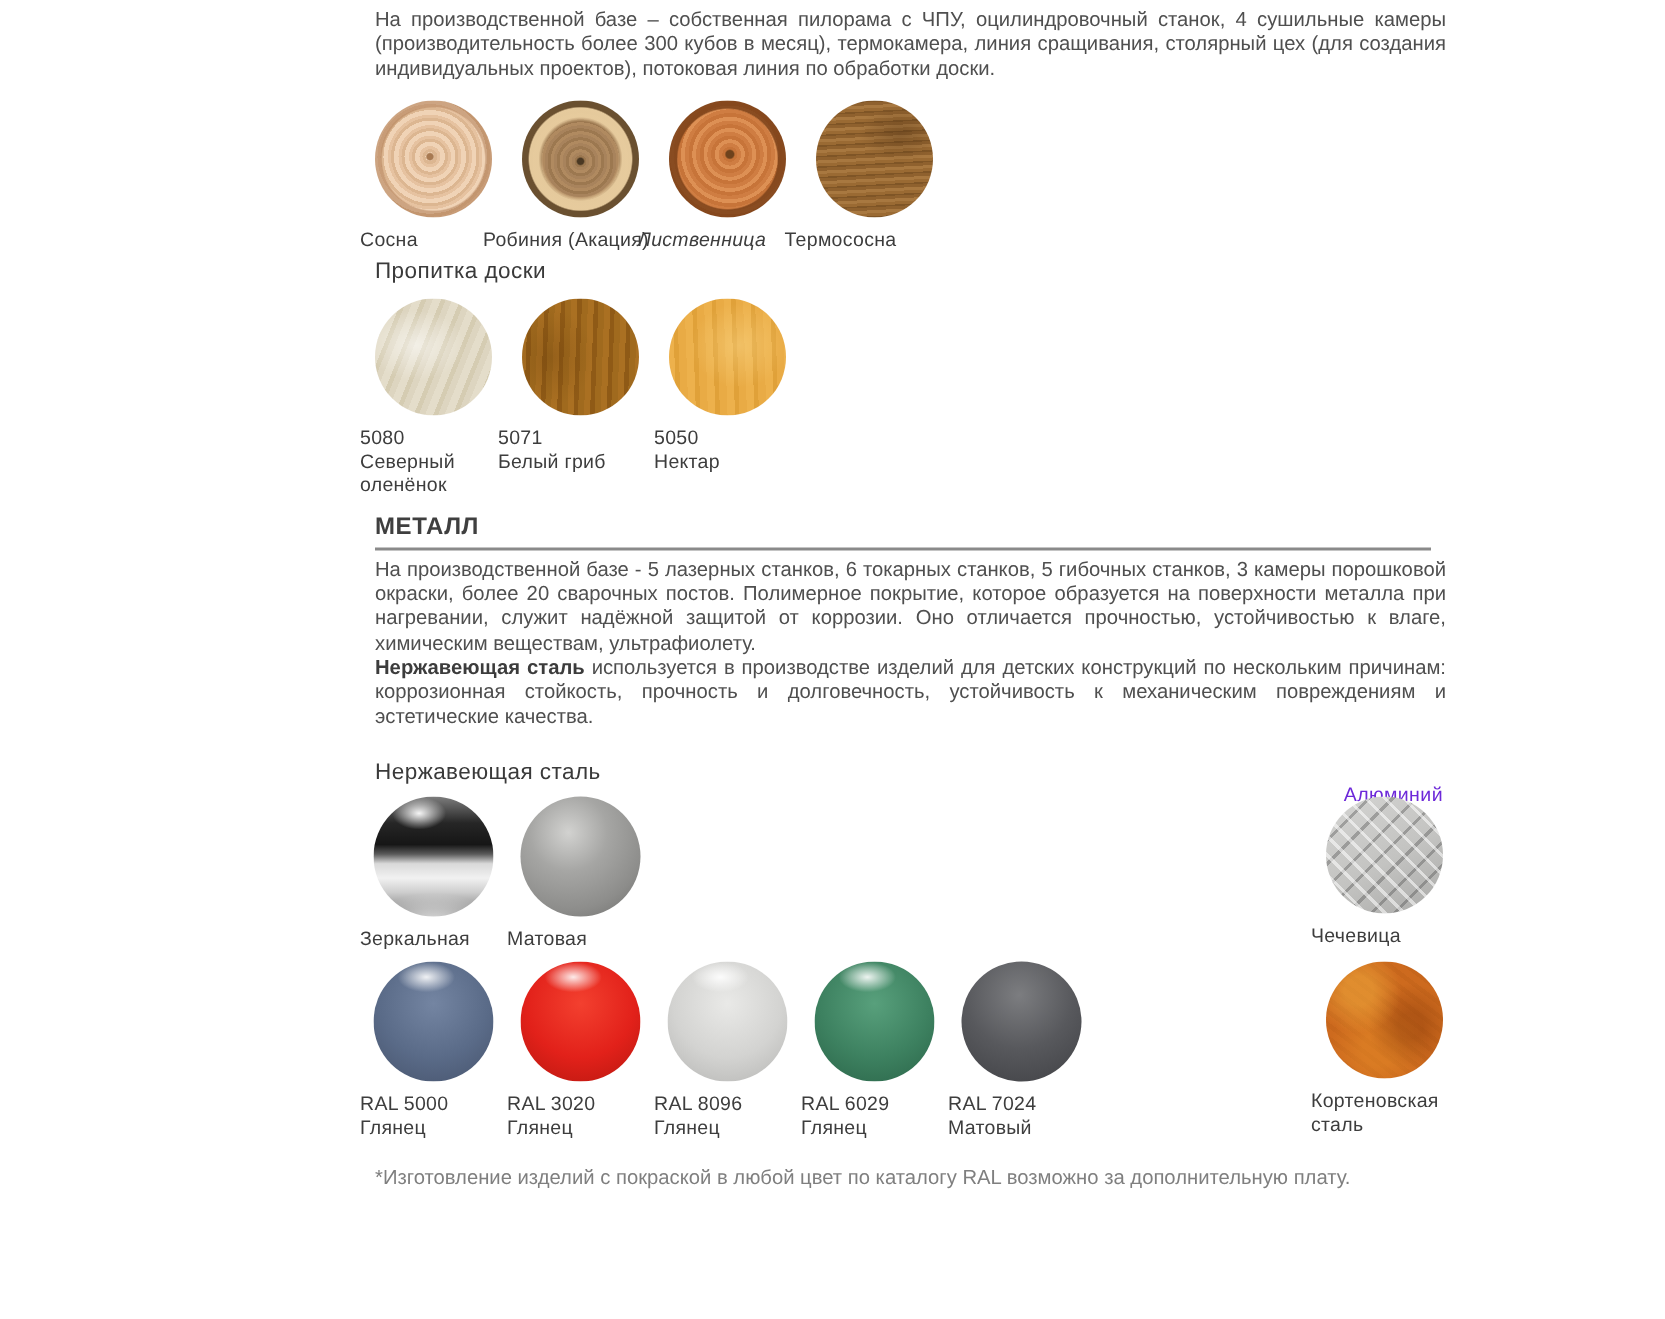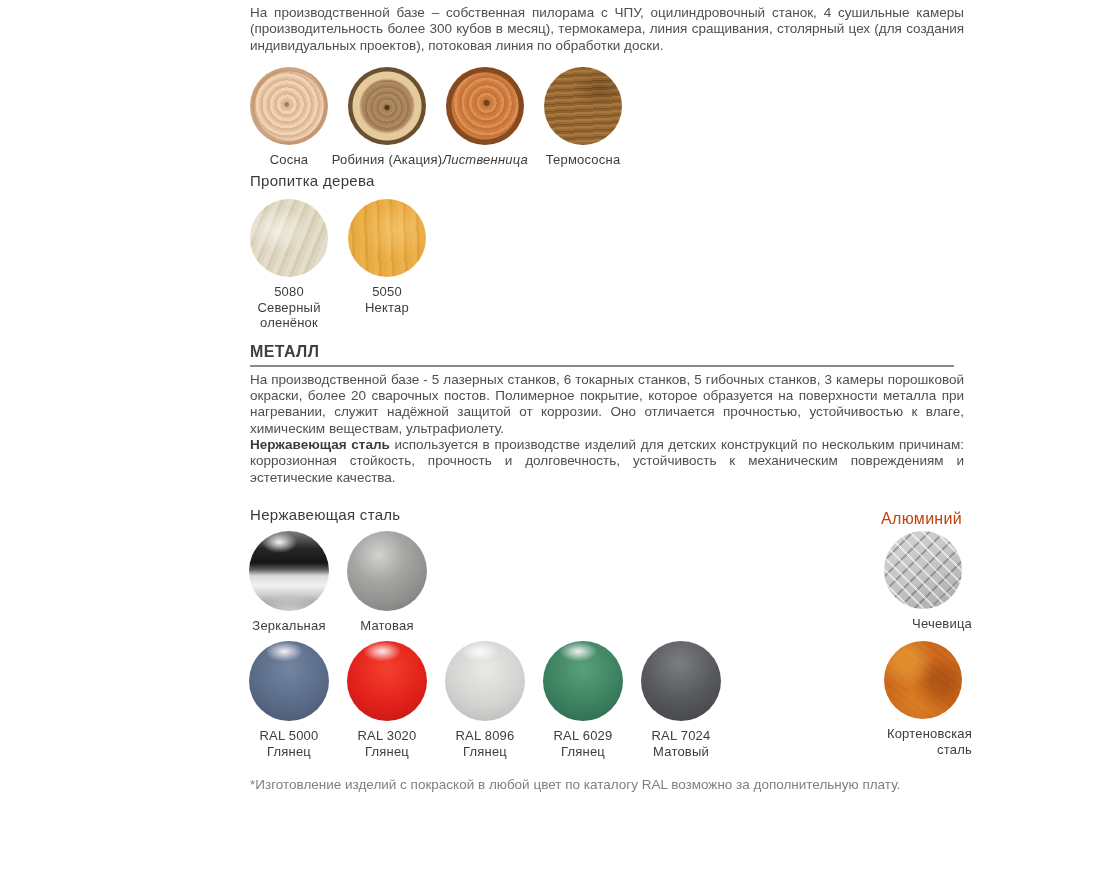--- a/index.html
+++ b/index.html
@@ -5,32 +5,32 @@
   html,body{margin:0;padding:0;background:#ffffff;}
   body{width:1110px;height:879px;overflow:hidden;font-family:"Liberation Sans","DejaVu Sans",sans-serif;}
   .page{position:relative;width:1110px;height:879px;padding-left:240px;box-sizing:border-box;}
   .sec-title{margin:13px 0 0 10px;width:704px;font-size:16px;font-weight:bold;color:#3f3f3f;
     letter-spacing:.4px;line-height:18px;padding-bottom:4px;border-bottom:2px solid #8a8a8a;}
   .body-text{margin:5px 0 0 10px;width:714px;font-size:13.5px;line-height:16.3px;color:#4f4f4f;
     text-align:justify;}
   .body-text p{margin:0;}
   .body-text b{color:#3c3c3c;}
   .swatch-row{display:flex;margin-top:13px;width:724px;position:relative;}
-  .cell{flex:0 0 98px;width:98px;text-align:center;}
+  .cell{flex:0 0 98px;width:98px;text-align:left;}
   .circle{width:78px;height:78px;border-radius:50%;margin:0 auto;background:#ccc;}
   .sphere{width:80px;height:80px;border-radius:50%;margin:0 auto;background:#ccc;}
   .lbl{margin-top:7px;font-size:13px;line-height:15.5px;color:#3d3d3d;letter-spacing:.2px;}
   .ln{display:block;}
   .sub-title{margin:5px 0 0 10px;font-size:15px;font-weight:normal;color:#3a3a3a;letter-spacing:.3px;line-height:17px;}
   .sub-title.mt12{margin-top:12px;}
   .dual-titles{position:relative;margin-top:20px;height:17px;width:724px;}
   .dual-titles .left-t{position:absolute;left:10px;top:0;font-size:15px;color:#3a3a3a;letter-spacing:.3px;}
-  .dual-titles .right-t{position:absolute;right:2px;top:4px;font-size:16px;color:#c2410c;letter-spacing:.3px;}
+  .dual-titles .right-t{position:absolute;right:2px;top:16px;font-size:13px;color:#6d28d9;letter-spacing:.3px;}
   .row-rel{margin-top:8px;}
-  .right-cell{position:absolute;right:-8px;top:0;width:98px;text-align:right;}
+  .right-cell{position:absolute;right:-8px;top:0;width:98px;text-align:left;}
   .footnote{margin:18px 0 0 10px;font-size:13.5px;color:#7f7f7f;}
   .mt12{margin-top:12px;}
 </style>
 </head>
 <body>
 
 <div class="page">
 
   <section>
     <div class="body-text">
@@ -57,29 +57,36 @@
           </div>
       </div>
       <div class="cell">
         <div class="circle" style="background: radial-gradient(60% 40% at 72% 28%, rgba(60, 35, 12, 0.3), rgba(0, 0, 0, 0) 60%), repeating-linear-gradient(177deg, rgb(154, 106, 51) 0px, rgb(154, 106, 51) 2px, rgb(127, 85, 38) 2px, rgb(127, 85, 38) 3px, rgb(143, 97, 46) 3px, rgb(143, 97, 46) 5px, rgb(168, 120, 64) 5px, rgb(168, 120, 64) 7px);"></div>
         <div class="lbl">
             <span class="ln" style="width:120px;margin-left:-11px;">Термососна</span>
           </div>
       </div>
     </div>
 
-    <h3 class="sub-title">Пропитка дерева</h3>
+    <h3 class="sub-title">Пропитка доски</h3>
 
     <div class="swatch-row" style="margin-top:10px;">
       <div class="cell">
         <div class="circle" style="background: radial-gradient(70% 50% at 35% 40%, rgba(255, 255, 255, 0.55), rgba(255, 255, 255, 0) 60%), repeating-linear-gradient(112deg, rgb(228, 221, 202) 0px, rgb(228, 221, 202) 5px, rgb(213, 204, 178) 5px, rgb(213, 204, 178) 8px, rgb(221, 213, 192) 8px, rgb(221, 213, 192) 12px);"></div>
         <div class="lbl">
           <span class="ln">5080</span>
           <span class="ln">Северный</span>
           <span class="ln">оленёнок</span>
+        </div>
+      </div>
+      <div class="cell">
+        <div class="circle" style="background: radial-gradient(60% 70% at 25% 50%, rgba(90, 50, 5, 0.25), rgba(0, 0, 0, 0) 60%), repeating-linear-gradient(92deg, rgb(170, 112, 34) 0px, rgb(170, 112, 34) 4px, rgb(143, 90, 22) 4px, rgb(143, 90, 22) 7px, rgb(160, 106, 30) 7px, rgb(160, 106, 30) 11px);"></div>
+        <div class="lbl">
+          <span class="ln" style="width:110px;margin-left:-6px;">5071</span>
+          <span class="ln" style="width:110px;margin-left:-6px;">Белый гриб</span>
         </div>
       </div>
       <div class="cell">
         <div class="circle" style="background: radial-gradient(70% 60% at 60% 40%, rgba(255, 230, 160, 0.35), rgba(0, 0, 0, 0) 60%), repeating-linear-gradient(88deg, rgb(237, 177, 76) 0px, rgb(237, 177, 76) 5px, rgb(224, 161, 57) 5px, rgb(224, 161, 57) 8px, rgb(233, 171, 69) 8px, rgb(233, 171, 69) 13px);"></div>
         <div class="lbl">
           <span class="ln">5050</span>
           <span class="ln">Нектар</span>
         </div>
       </div>
     </div>

